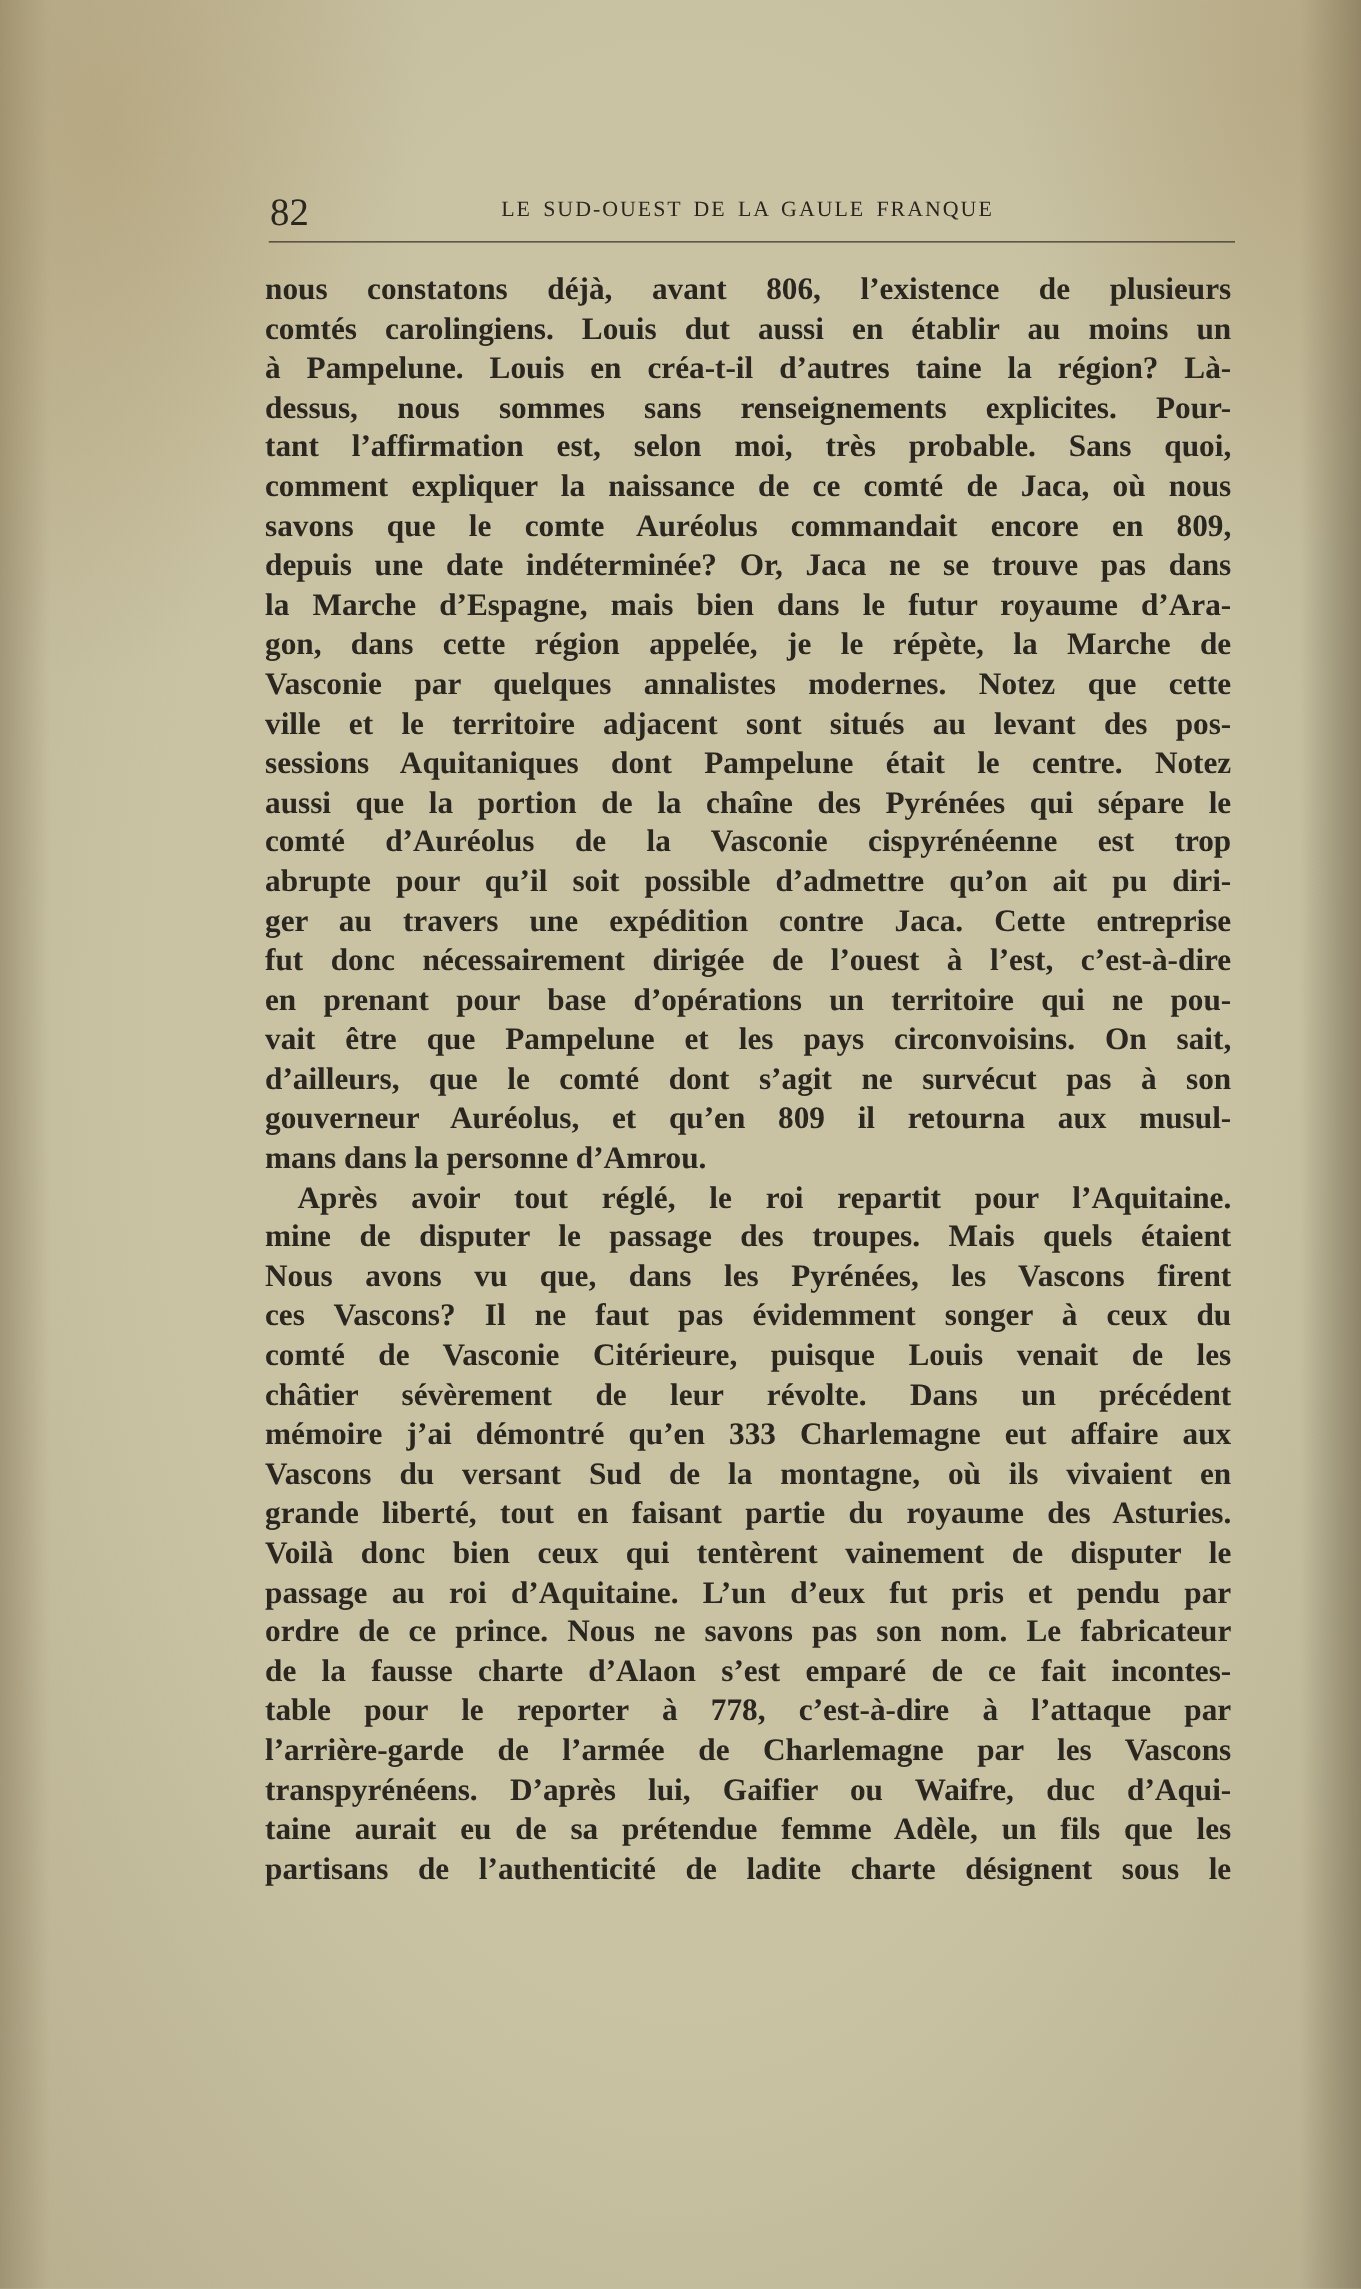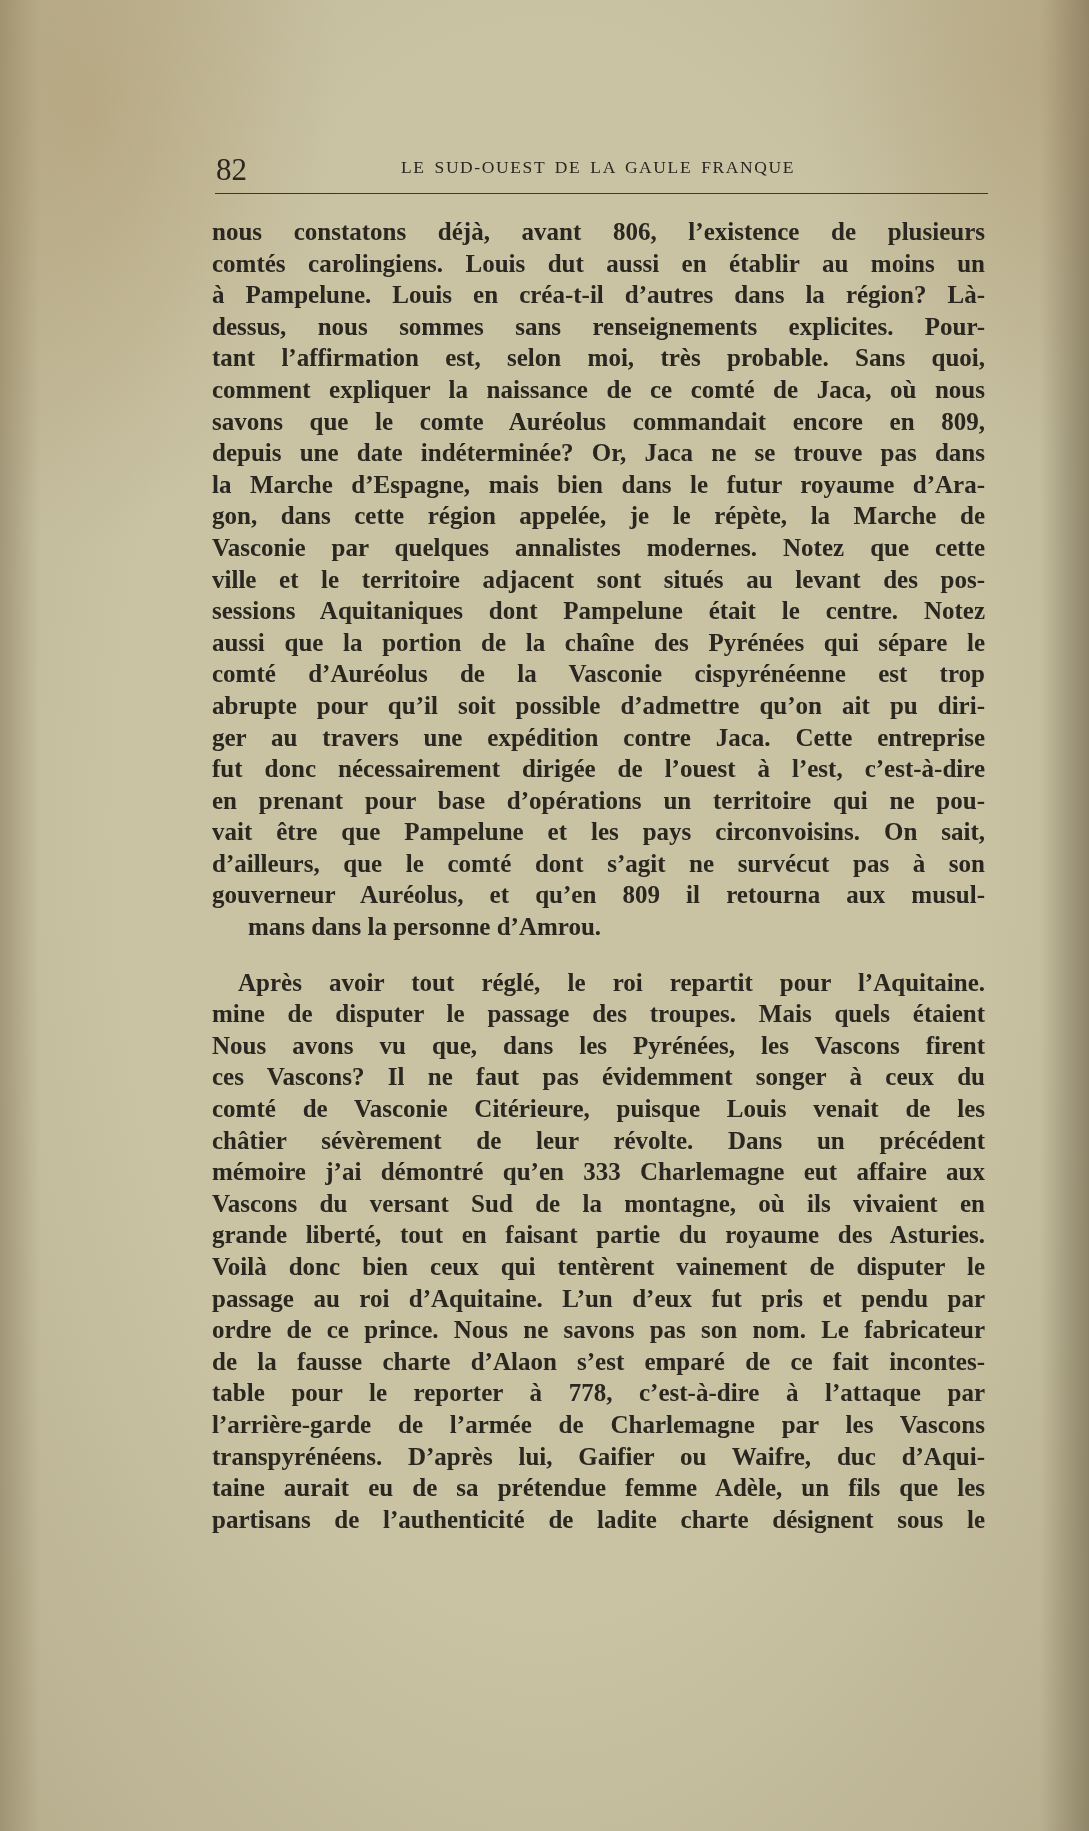--- a/index.html
+++ b/index.html
@@ -67,43 +67,41 @@
       display: block;
       height: 31.6px;
       white-space: nowrap;
       text-align: justify;
       text-align-last: justify;
       font-stretch: condensed;
       font-weight: bold;
     }
     .line.last {
       text-align-last: left;
-      margin-left: 36px;
     }
     .line.indent {
       padding-left: 26px;
-      margin-top: 24px;
     }
   </style>
 </head>
 <body>
 
 <div class="paper"></div>
 
 <div class="running-head">
   <span class="page-number">82</span>
   <span class="running-title">LE SUD-OUEST DE LA GAULE FRANQUE</span>
 </div>
 <div class="head-rule"></div>
 
 <div class="text-block">
   <div>
     <span class="line">nous constatons déjà, avant 806, l’existence de plusieurs</span>
     <span class="line">comtés carolingiens. Louis dut aussi en établir au moins un</span>
-    <span class="line">à Pampelune. Louis en créa-t-il d’autres dans la région? Là-</span>
+    <span class="line">à Pampelune. Louis en créa-t-il d’autres taine la région? Là-</span>
     <span class="line">dessus, nous sommes sans renseignements explicites. Pour-</span>
     <span class="line">tant l’affirmation est, selon moi, très probable. Sans quoi,</span>
     <span class="line">comment expliquer la naissance de ce comté de Jaca, où nous</span>
     <span class="line">savons que le comte Auréolus commandait encore en 809,</span>
     <span class="line">depuis une date indéterminée? Or, Jaca ne se trouve pas dans</span>
     <span class="line">la Marche d’Espagne, mais bien dans le futur royaume d’Ara-</span>
     <span class="line">gon, dans cette région appelée, je le répète, la Marche de</span>
     <span class="line">Vasconie par quelques annalistes modernes. Notez que cette</span>
     <span class="line">ville et le territoire adjacent sont situés au levant des pos-</span>
     <span class="line">sessions Aquitaniques dont Pampelune était le centre. Notez</span>

